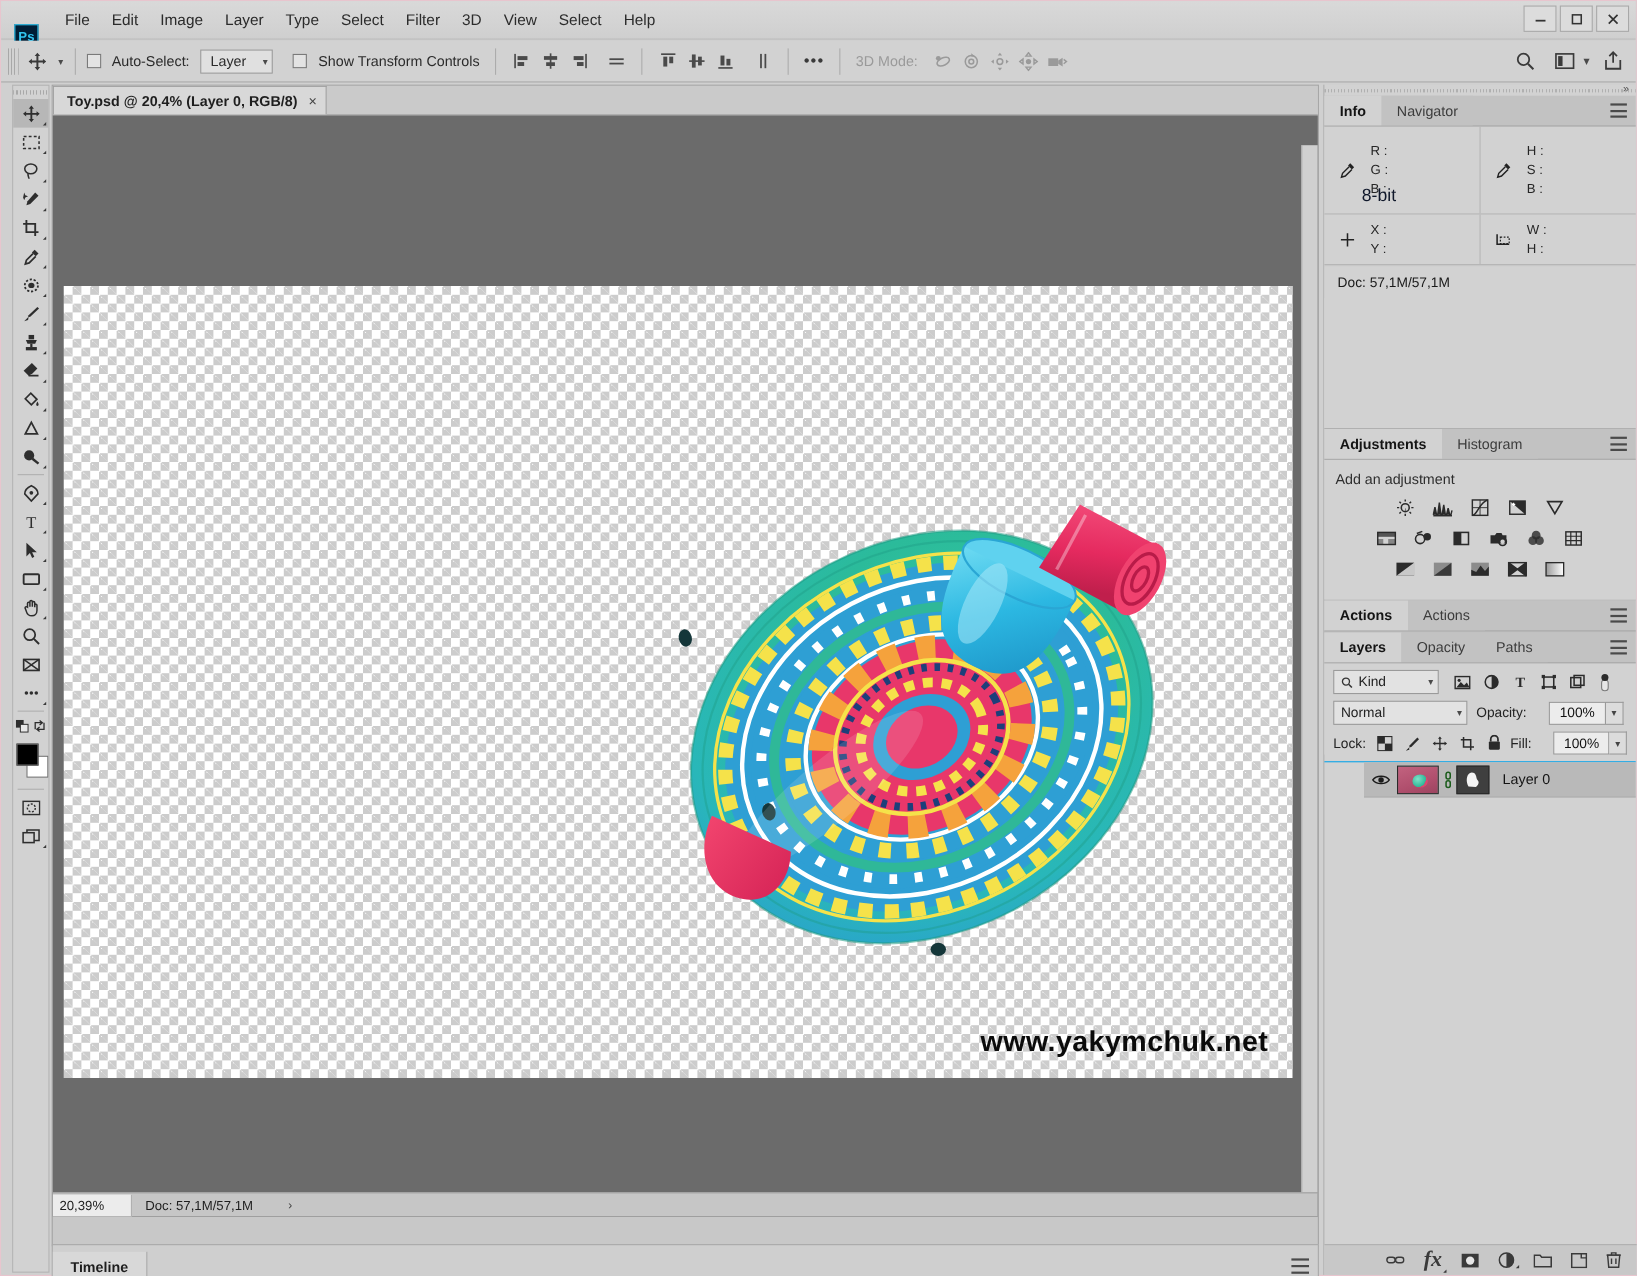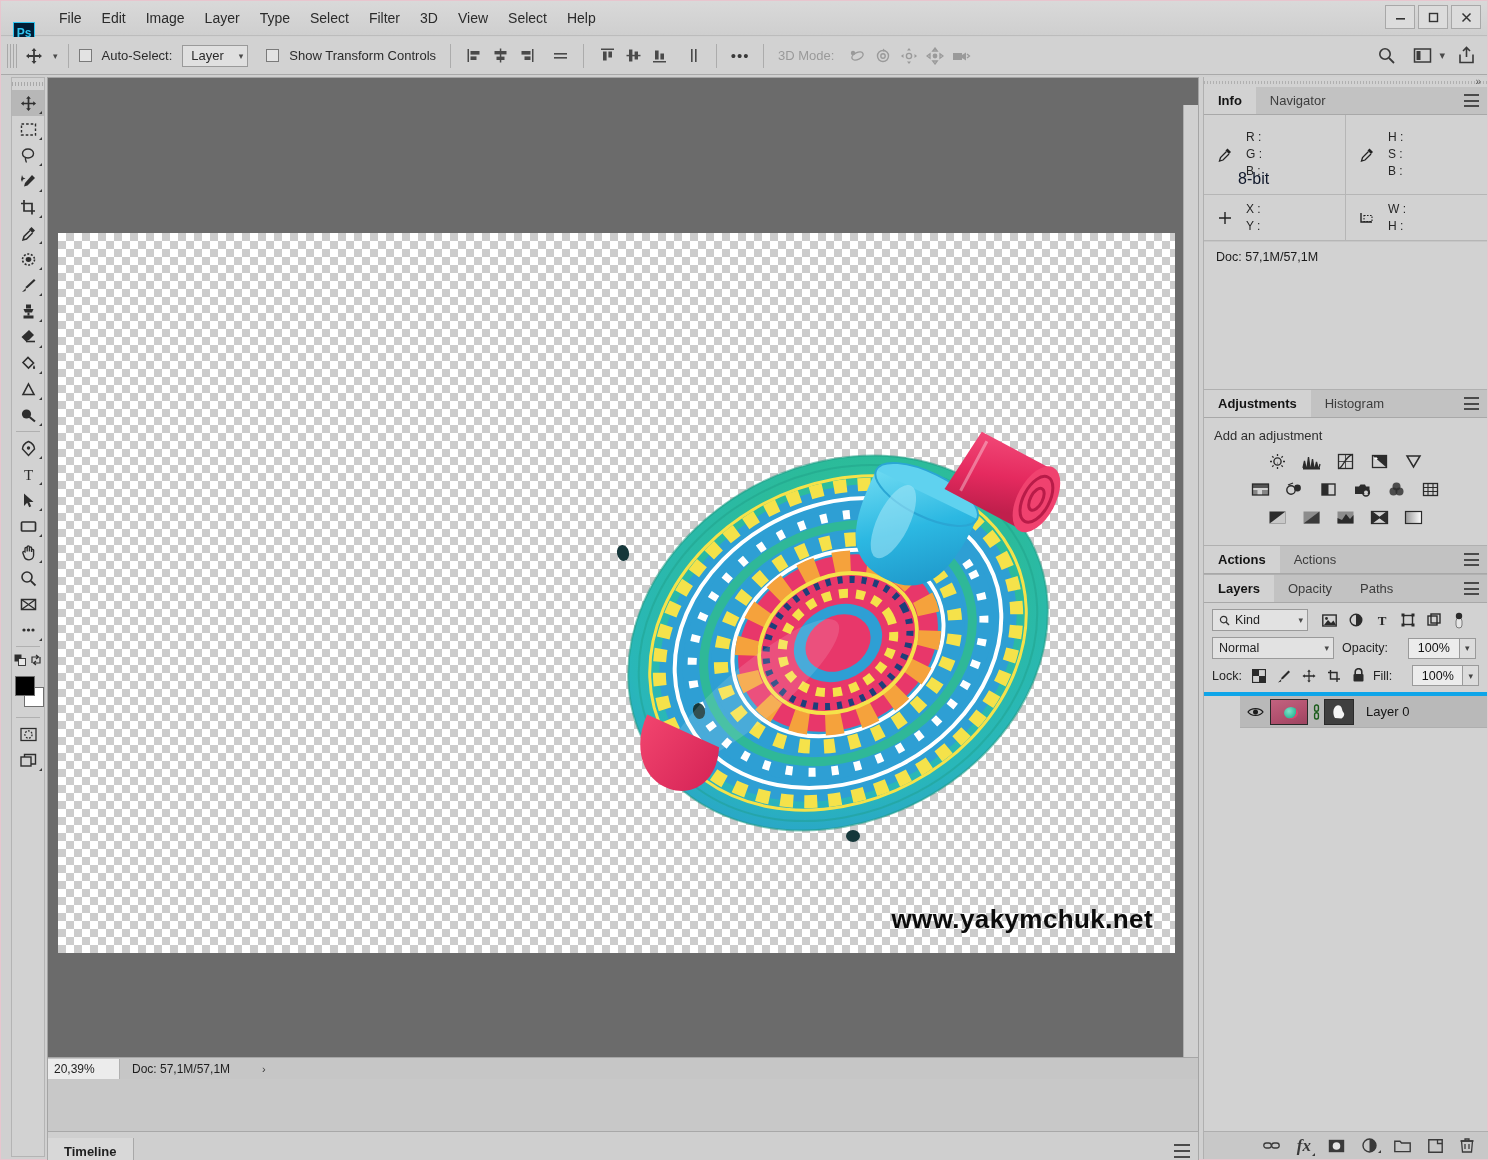--- a/index.html
+++ b/index.html
@@ -234,21 +234,21 @@
   .numfield {
     height: 21px; width: 52px; border: 1px solid #9a9a9a; background: #ececec;
     display: flex; align-items: center; justify-content: center; font-size: 12.5px; color: #111;
     margin-left: 20px;
   }
   .stepper {
     height: 21px; width: 16px; border: 1px solid #9a9a9a; border-left: none; background: #dcdcdc;
     display: flex; align-items: center; justify-content: center; font-size: 9px; color: #444;
   }
   .lock-icons { display: flex; align-items: center; gap: 11px; margin-left: 10px; }
-  .layers-list { margin-top: 4px; border-top: 4px solid #0ea5e9; padding-left: 36px; }
+  .layers-list { margin-top: 4px; border-top: 1px solid #0ea5e9; padding-left: 36px; }
   .layer-row {
     height: 32px; display: flex; align-items: center; background: #b9b9b9;
     border-bottom: 1px solid #aeaeae;
   }
   .eye { width: 30px; display: flex; align-items: center; justify-content: center; color: #1b1b1b; }
   .lthumb {
     width: 38px; height: 26px; border: 1px solid #2a2a2a; position: relative; overflow: hidden;
     background: linear-gradient(160deg,#c2627f,#b04f6d 60%,#9c4460);
   }
   .lthumb .dot1 { position:absolute; left:13px; top:7px; width:14px; height:12px;
@@ -636,20 +636,26 @@
       <svg width="17" height="15" viewBox="0 0 17 15">
           <rect x="1" y="4" width="10" height="9" fill="none" stroke="#2e2e2e" stroke-width="1.4"></rect>
           <path d="M4.5 4 V1.5 H15.5 V11 H11" fill="none" stroke="#2e2e2e" stroke-width="1.4"></path>
         </svg>
       <span class="tri"></span>
     </div>
   </div>
 
   <div id="docwin">
 
+    <div id="doctabs">
+      <div class="doctab">
+        <span>Toy.psd @ 20,4% (Layer 0, RGB/8)</span>
+        <span class="tab-close">×</span>
+      </div>
+    </div>
 
     <div id="canvasarea">
       <div id="canvas">
 
         <svg id="toy" viewBox="0 0 470 470">
           <defs>
             <radialGradient id="discG" cx="62%" cy="38%" r="72%">
               <stop offset="0%" stop-color="#35c9a6"></stop>
               <stop offset="48%" stop-color="#2bbb9a"></stop>
               <stop offset="80%" stop-color="#29b7b9"></stop>
@@ -1127,21 +1133,21 @@
       </div>
 
       <div class="layers-footer">
         <div class="foot-ico">
           <svg width="17" height="11" viewBox="0 0 17 11">
               <rect x="0.8" y="3" width="7.5" height="5" rx="2.5" fill="none" stroke="#3a3a3a" stroke-width="1.3"></rect>
               <rect x="8.7" y="3" width="7.5" height="5" rx="2.5" fill="none" stroke="#3a3a3a" stroke-width="1.3"></rect>
             </svg>
         </div>
         <div class="foot-ico">
-          <span style="font-family:'Liberation Serif',serif;font-style:italic;font-size:17px;font-weight:bold;color:#3a3a3a">fx</span>
+          <span style="font-family:'Liberation Serif',serif;font-style:italic;font-size:20px;font-weight:bold;color:#3a3a3a">fx</span>
           <span class="tri"></span>
         </div>
         <div class="foot-ico">
           <svg width="17" height="14" viewBox="0 0 17 14">
               <rect x="0.8" y="0.8" width="15.4" height="12.4" fill="#3a3a3a"></rect>
               <circle cx="8.5" cy="7" r="3.8" fill="#e6e6e6"></circle>
             </svg>
         </div>
         <div class="foot-ico">
           <svg width="15" height="15" viewBox="0 0 15 15">

